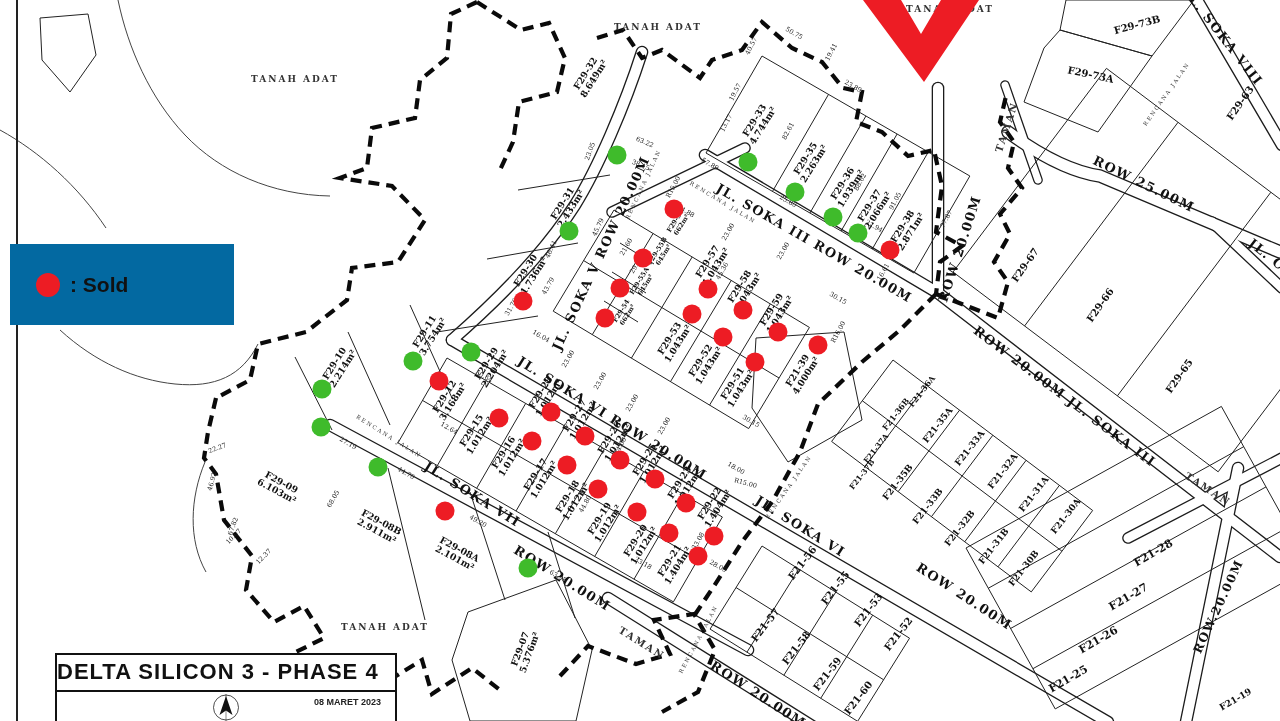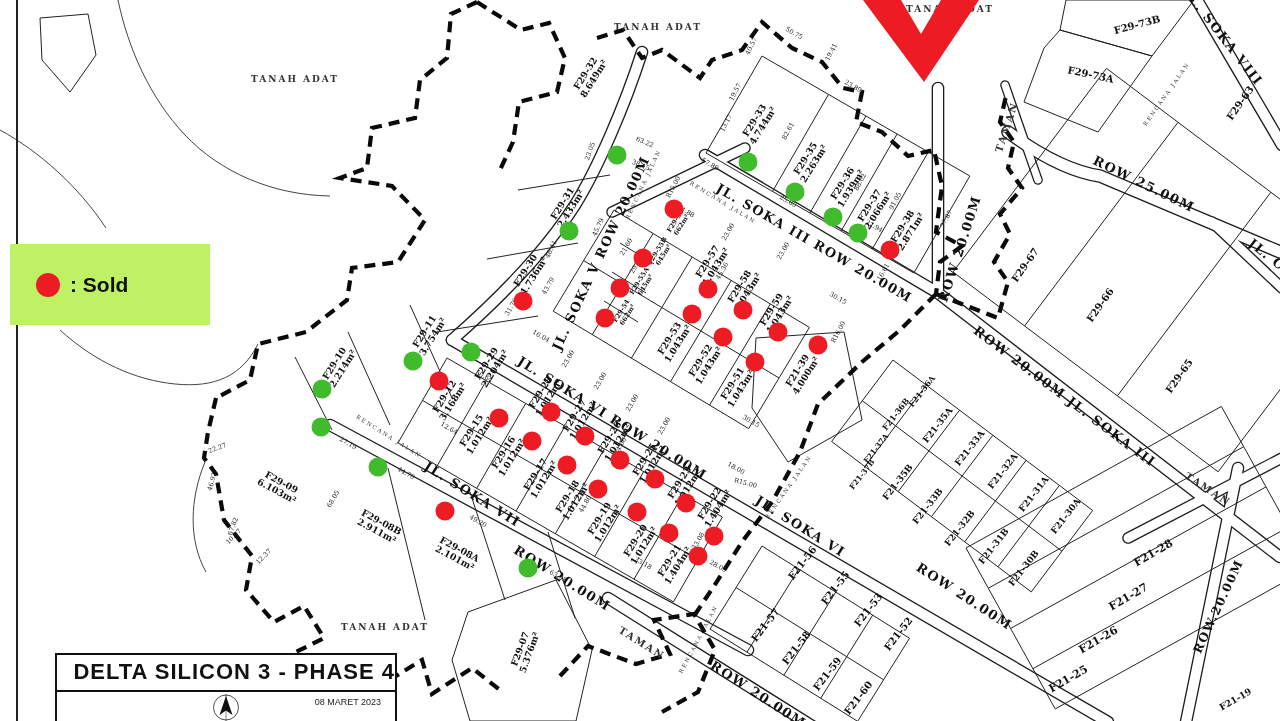--- a/index.html
+++ b/index.html
@@ -1,29 +1,29 @@
 <!DOCTYPE html>
 <html><head>
 <meta charset="utf-8">
 <style>
   html,body{margin:0;padding:0;background:#e8e8e8;}
   #page{position:relative;width:1280px;height:721px;background:#ffffff;overflow:hidden;
         font-family:"Liberation Sans", sans-serif;}
   #map-svg{position:absolute;left:0;top:0;}
   #map-svg text{font-family:"DejaVu Serif", serif;}
-  .legend{position:absolute;left:10px;top:244px;width:200px;height:81px;background:#bef264;
+  .legend{position:absolute;left:10px;top:244px;width:224px;height:81px;background:#0369a1;
           display:flex;flex-direction:column;justify-content:center;gap:8px;padding-left:26px;box-sizing:border-box;}
   .legend-row{display:flex;align-items:center;gap:10px;}
   .dot{width:24px;height:24px;border-radius:50%;display:inline-block;}
   .legend-label{font-weight:bold;font-size:21px;color:#111;}
   .titlebox{position:absolute;left:55px;top:653px;width:342px;border:2px solid #111;background:#fff;box-sizing:border-box;}
-  .title-row{border-bottom:2px solid #111;text-align:right;font-weight:bold;font-size:22px;color:#111;
+  .title-row{border-bottom:2px solid #111;text-align:left;font-weight:bold;font-size:22px;color:#111;
              padding:4px 0 5px 0;letter-spacing:1px;}
   .sub-row{position:relative;height:29px;}
-  .date{position:absolute;right:14px;top:5px;font-weight:normal;font-size:9px;color:#222;}
+  .date{position:absolute;right:14px;top:5px;font-weight:bold;font-size:9px;color:#222;}
   .compass{position:absolute;left:50%;transform:translateX(-50%);top:1px;}
 </style>
 </head>
 <body>
 
 <div id="page">
 
   <svg id="map-svg" width="1280" height="721" viewBox="0 0 1280 721">
       <g>
         <path d="M330,425 L748,650" fill="none" stroke="#1c1c1c" stroke-width="12.6" stroke-linecap="round"></path>

